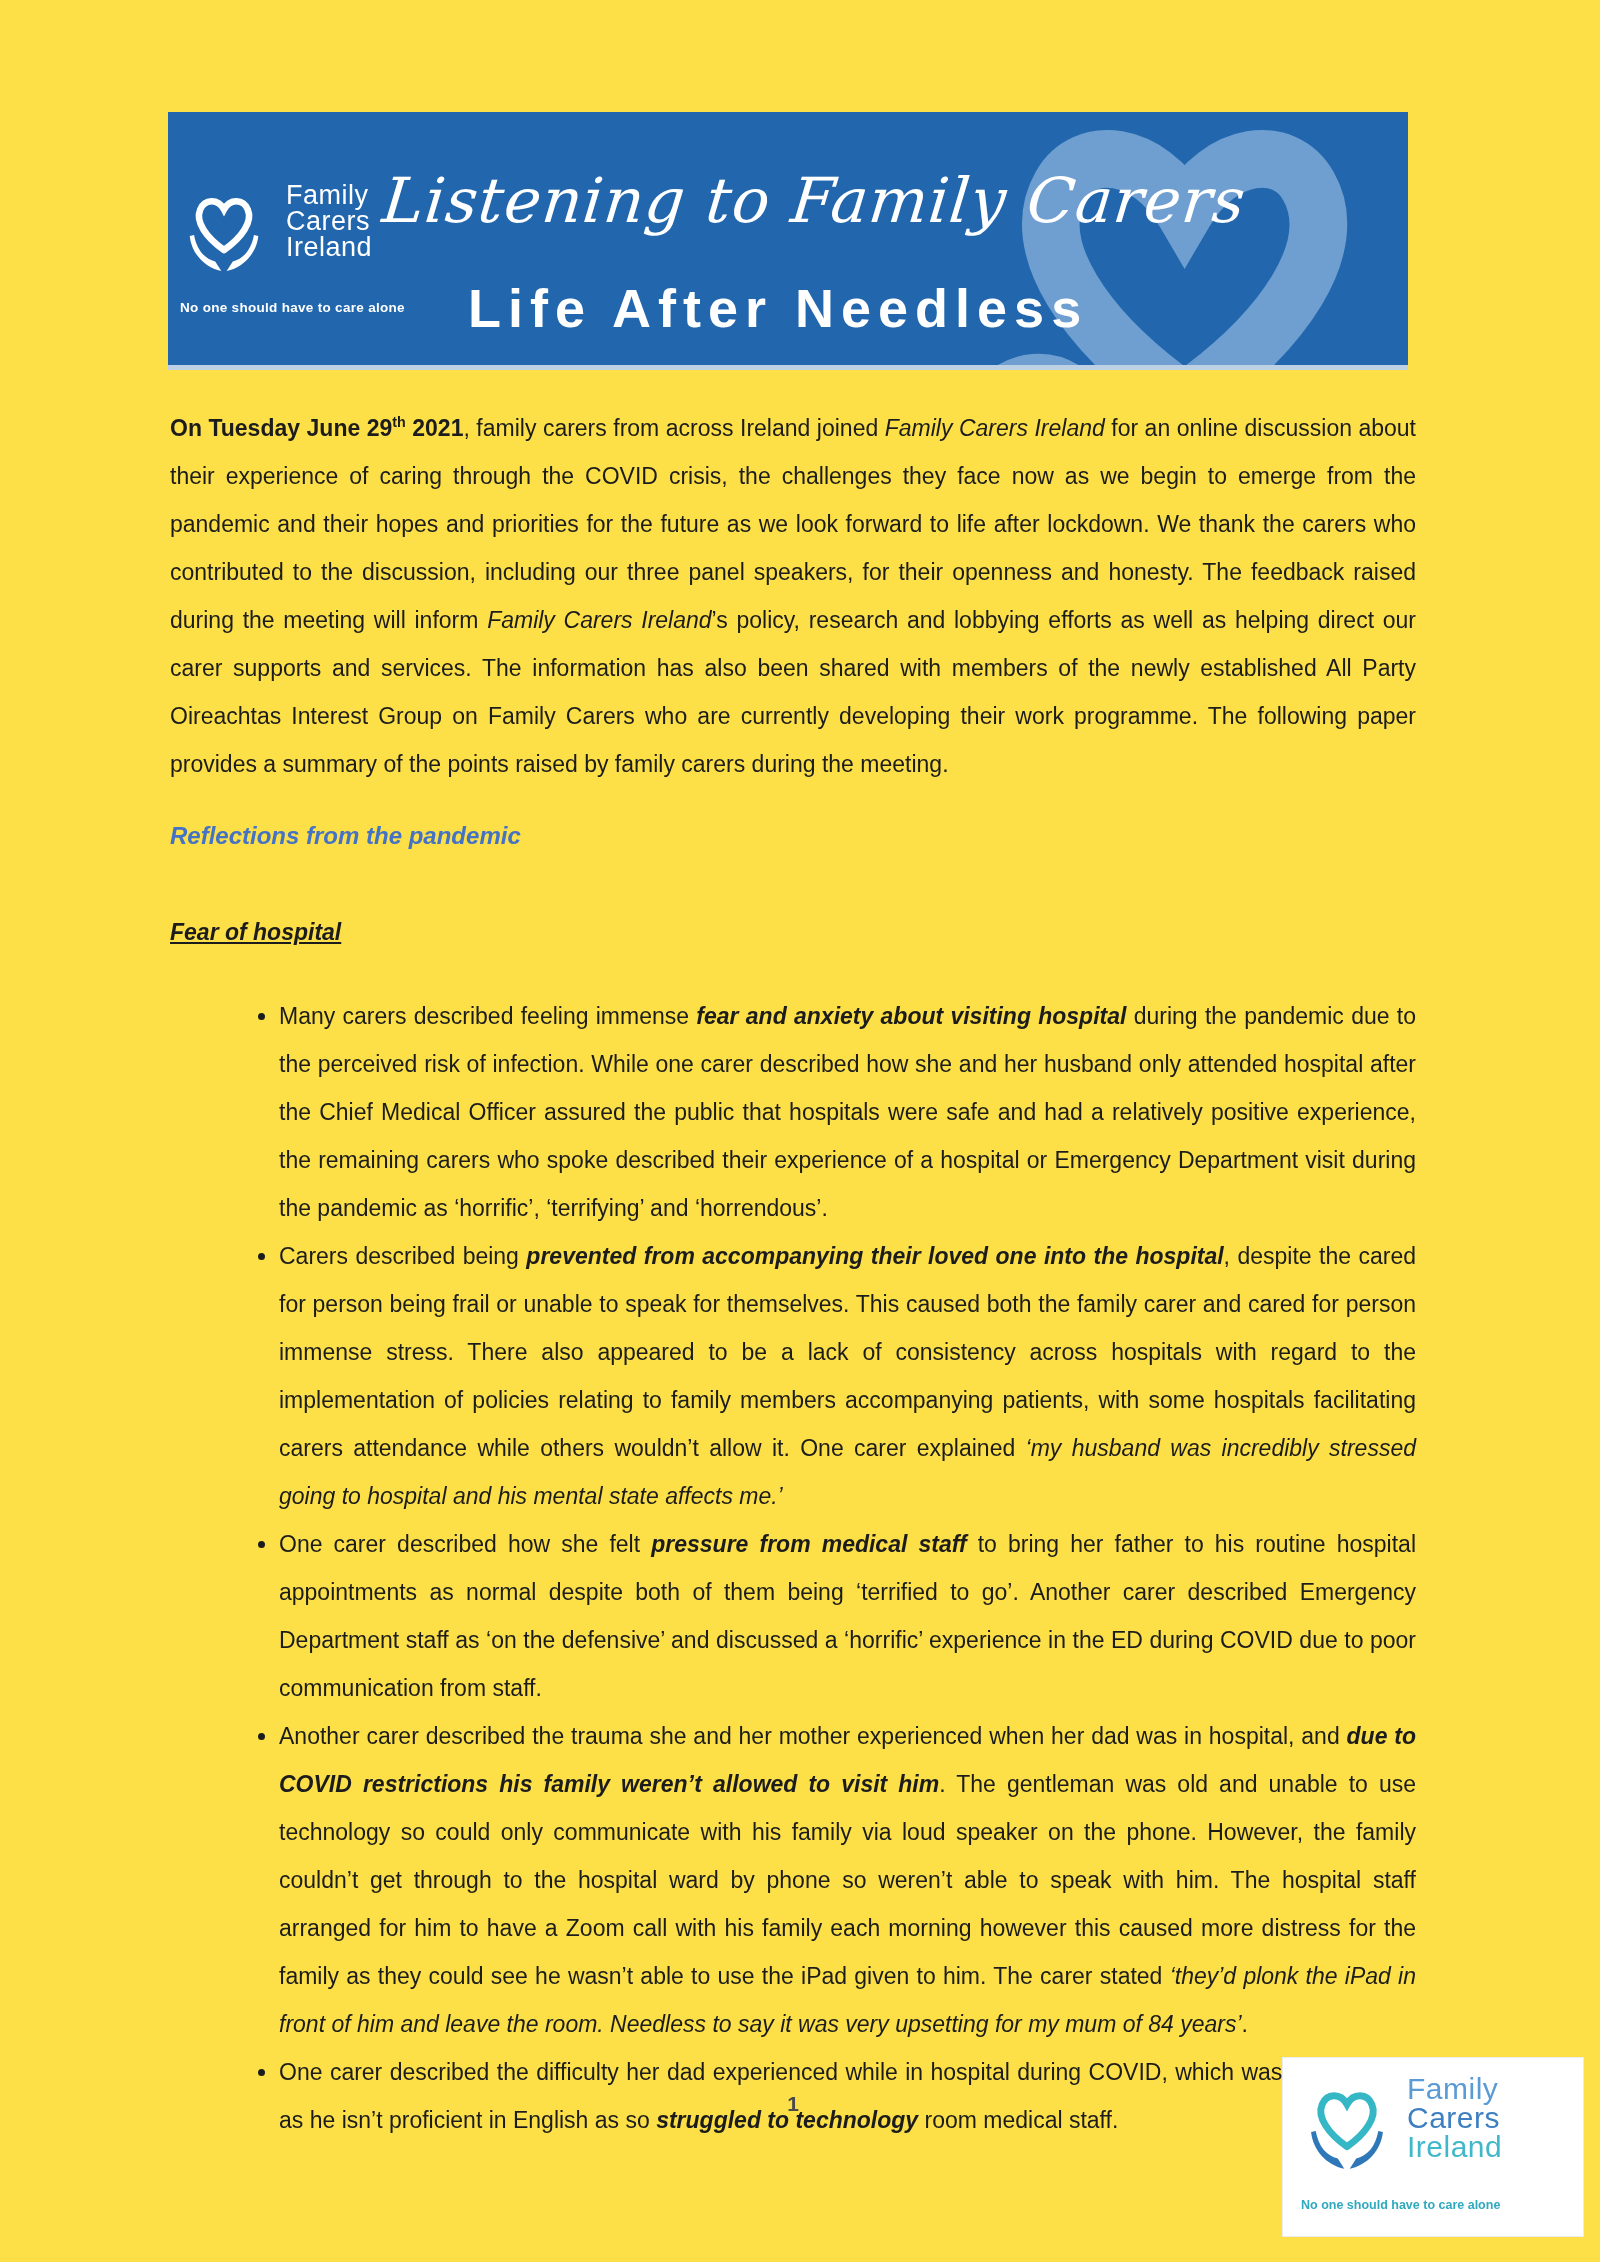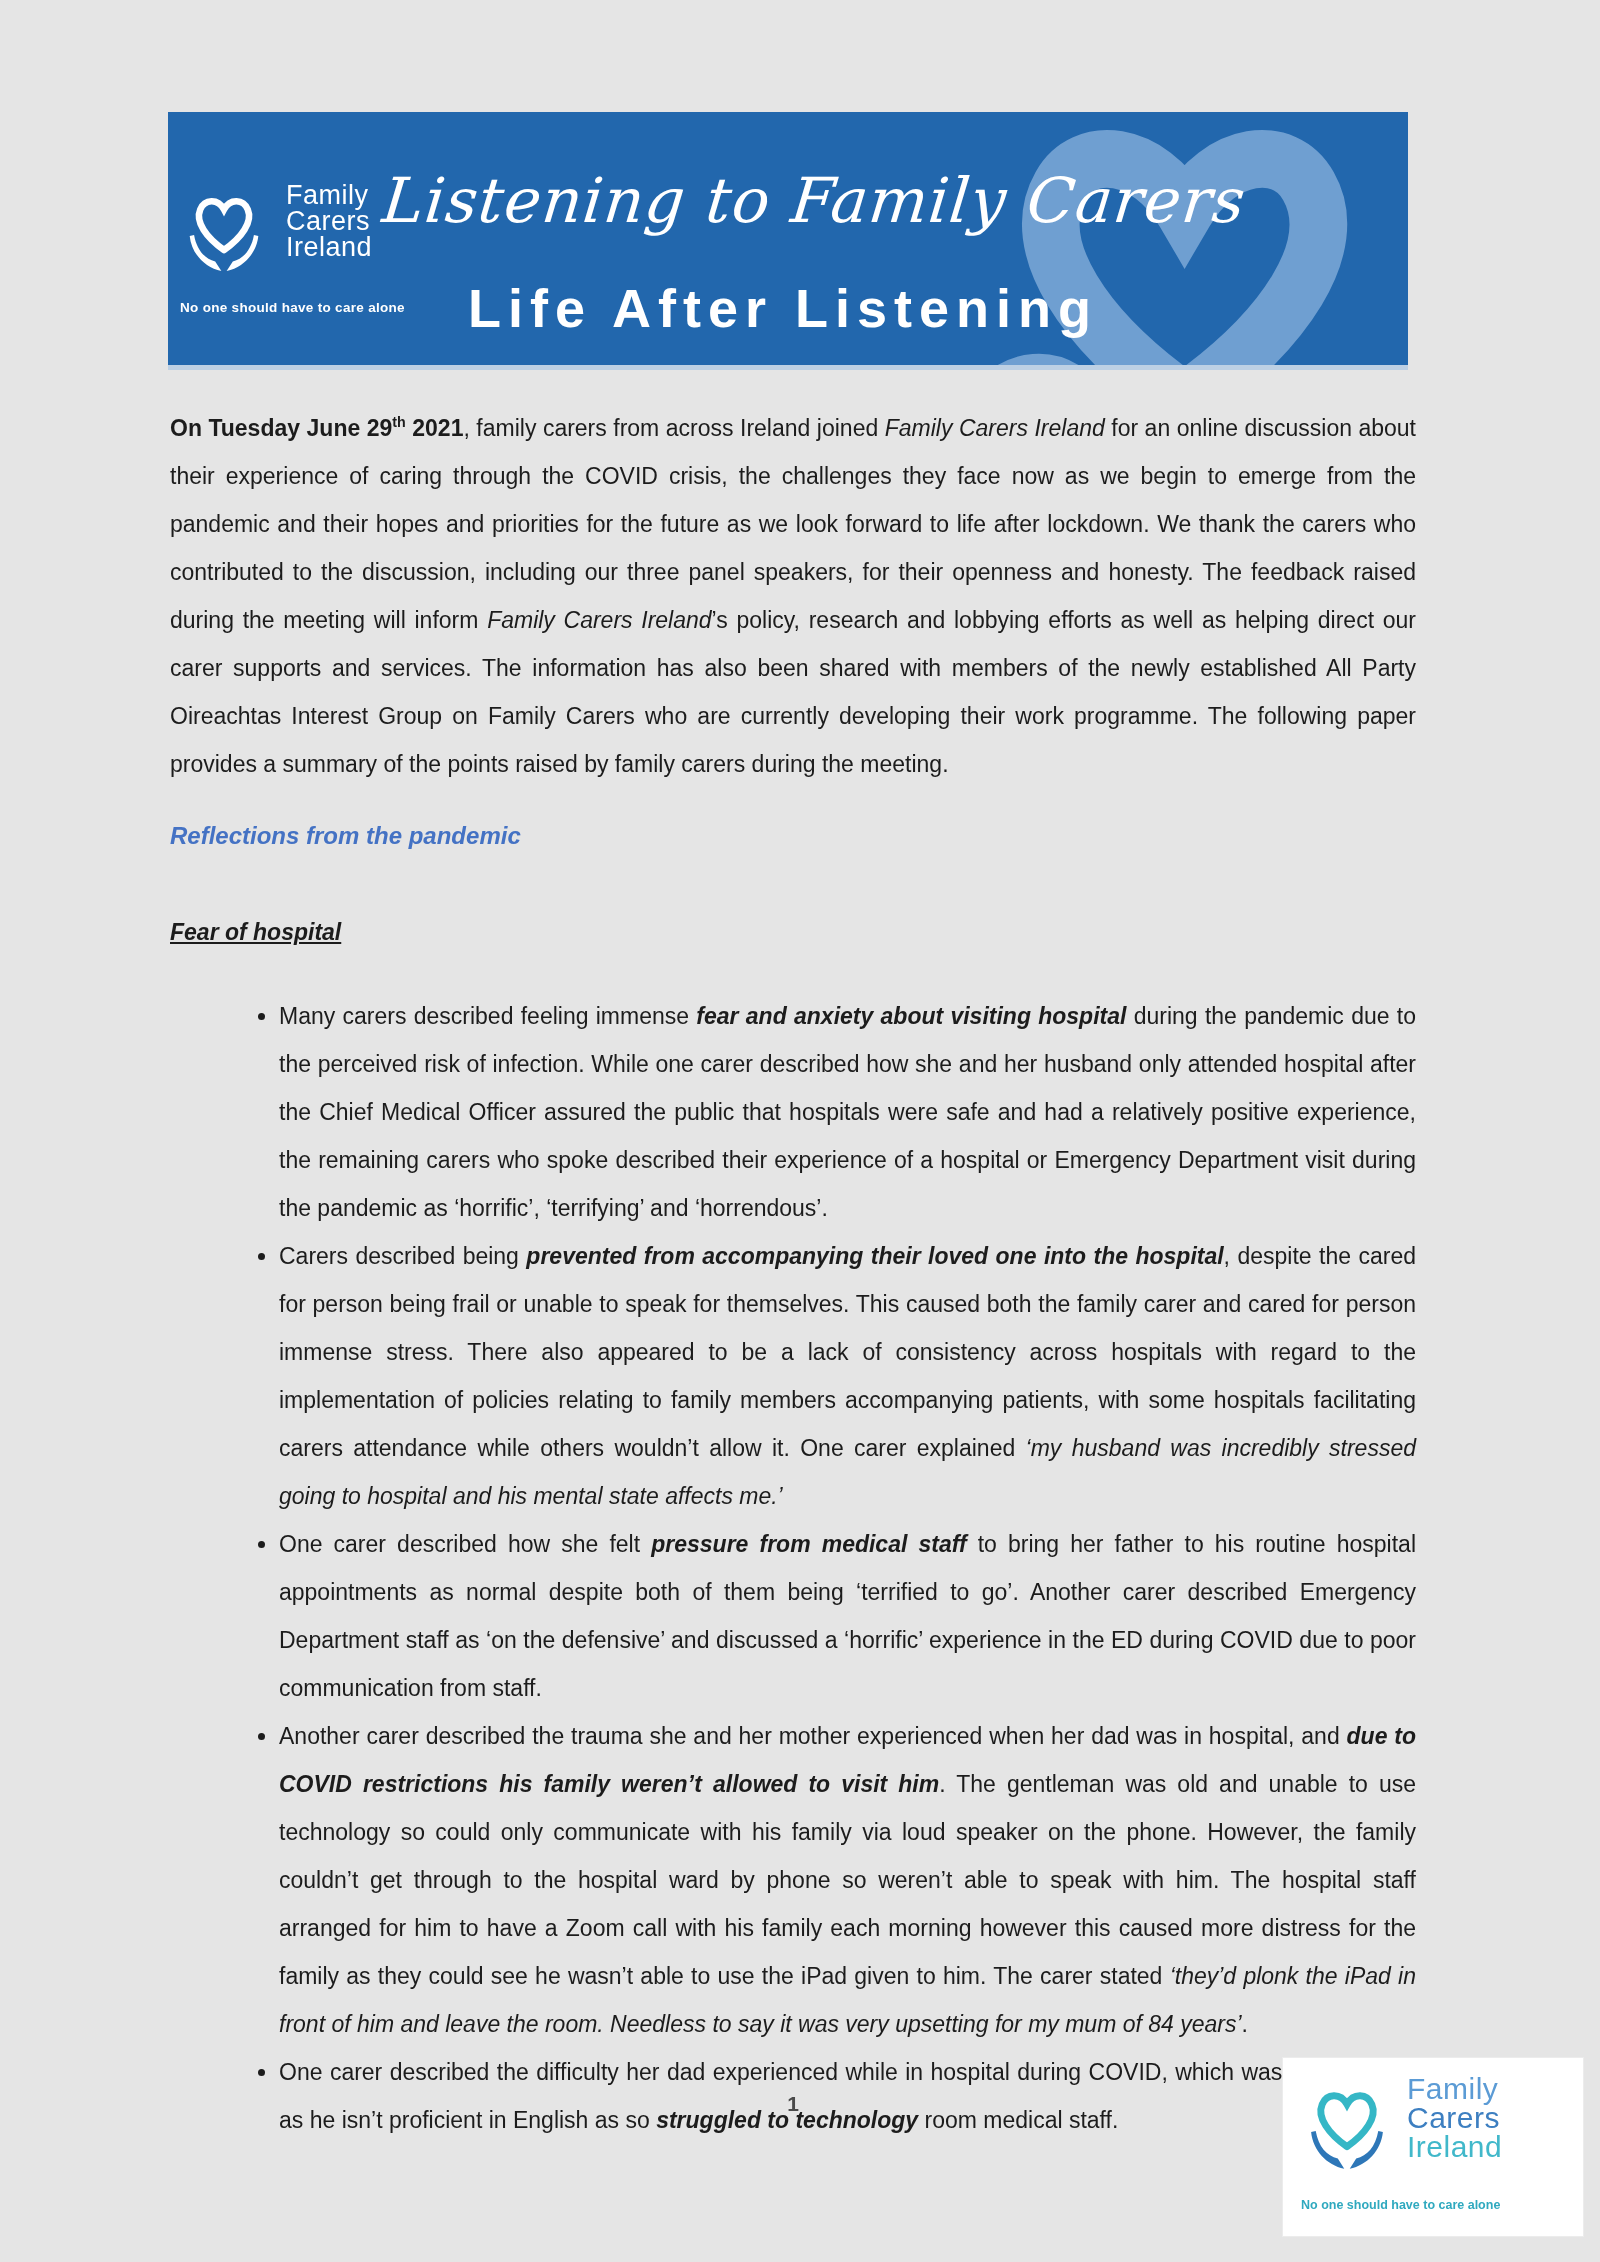--- a/index.html
+++ b/index.html
@@ -4,21 +4,21 @@
 <title>Document</title>
 <style>
   * { box-sizing: border-box; margin: 0; padding: 0; }
   html, body { background: #ffffff; }
   body { font-family: "Liberation Sans", sans-serif; }
 
   .page {
     position: relative;
     width: 1600px;
     height: 2262px;
-    background: #e5e5e5;
+    background: #fde047;
     overflow: hidden;
   }
 
   
   .banner {
     position: absolute;
     left: 168px; top: 112px;
     width: 1240px; height: 258px;
     background: #2267ad;
     border-bottom: 5px solid #bdd0e4;
@@ -163,21 +163,21 @@
         <div class="logo-name">
           <div>Family</div>
           <div>Carers</div>
           <div>Ireland</div>
         </div>
       </div>
       <div class="tagline">No one should have to care alone</div>
     </div>
 
     <div class="banner-script">Listening to Family Carers</div>
-    <div class="banner-subtitle">Life After Listening</div>
+    <div class="banner-subtitle">Life After Needless</div>
   </div>
 
   <div class="content">
 
     <p class="intro"><span class="b">On Tuesday June 29</span><sup class="b">th</sup><span class="b"> 2021</span><span>, family carers from across Ireland joined </span><span class="i">Family Carers Ireland</span><span> for an online discussion about their experience of caring through the COVID crisis, the challenges they face now as we begin to emerge from the pandemic and their hopes and priorities for the future as we look forward to life after lockdown. We thank the carers who contributed to the discussion, including our three panel speakers, for their openness and honesty. The feedback raised during the meeting will inform </span><span class="i">Family Carers Ireland</span><span>’s policy, research and lobbying efforts as well as helping direct our carer supports and services. The information has also been shared with members of the newly established All Party Oireachtas Interest Group on Family Carers who are currently developing their work programme. The following paper provides a summary of the points raised by family carers during the meeting.</span></p>
 
     <h2 class="section-heading">Reflections from the pandemic</h2>
 
     <h3 class="sub-heading">Fear of hospital</h3>
 

